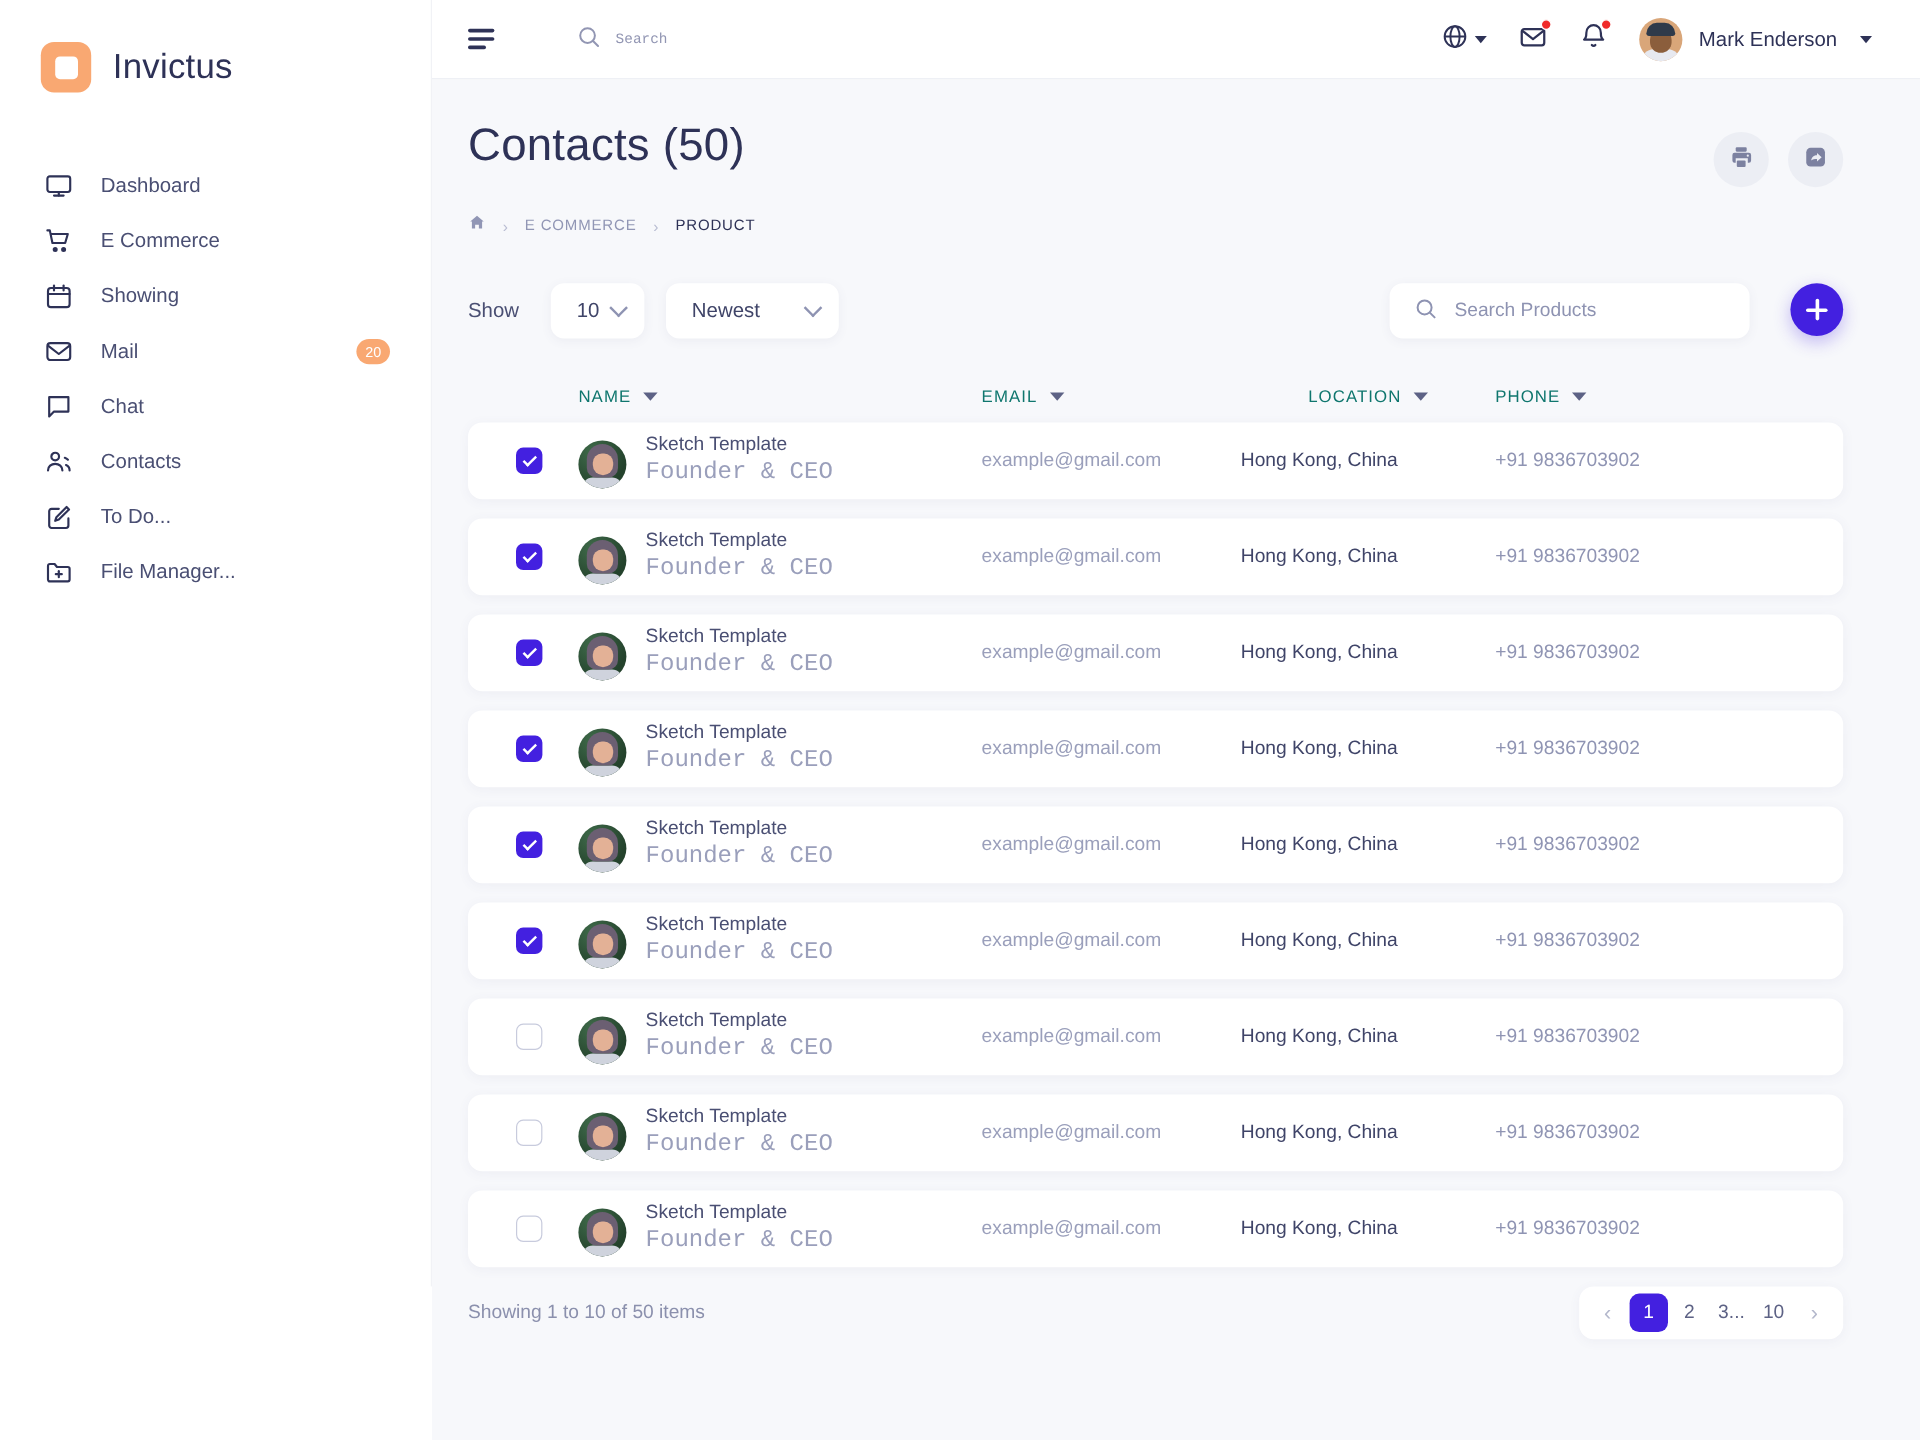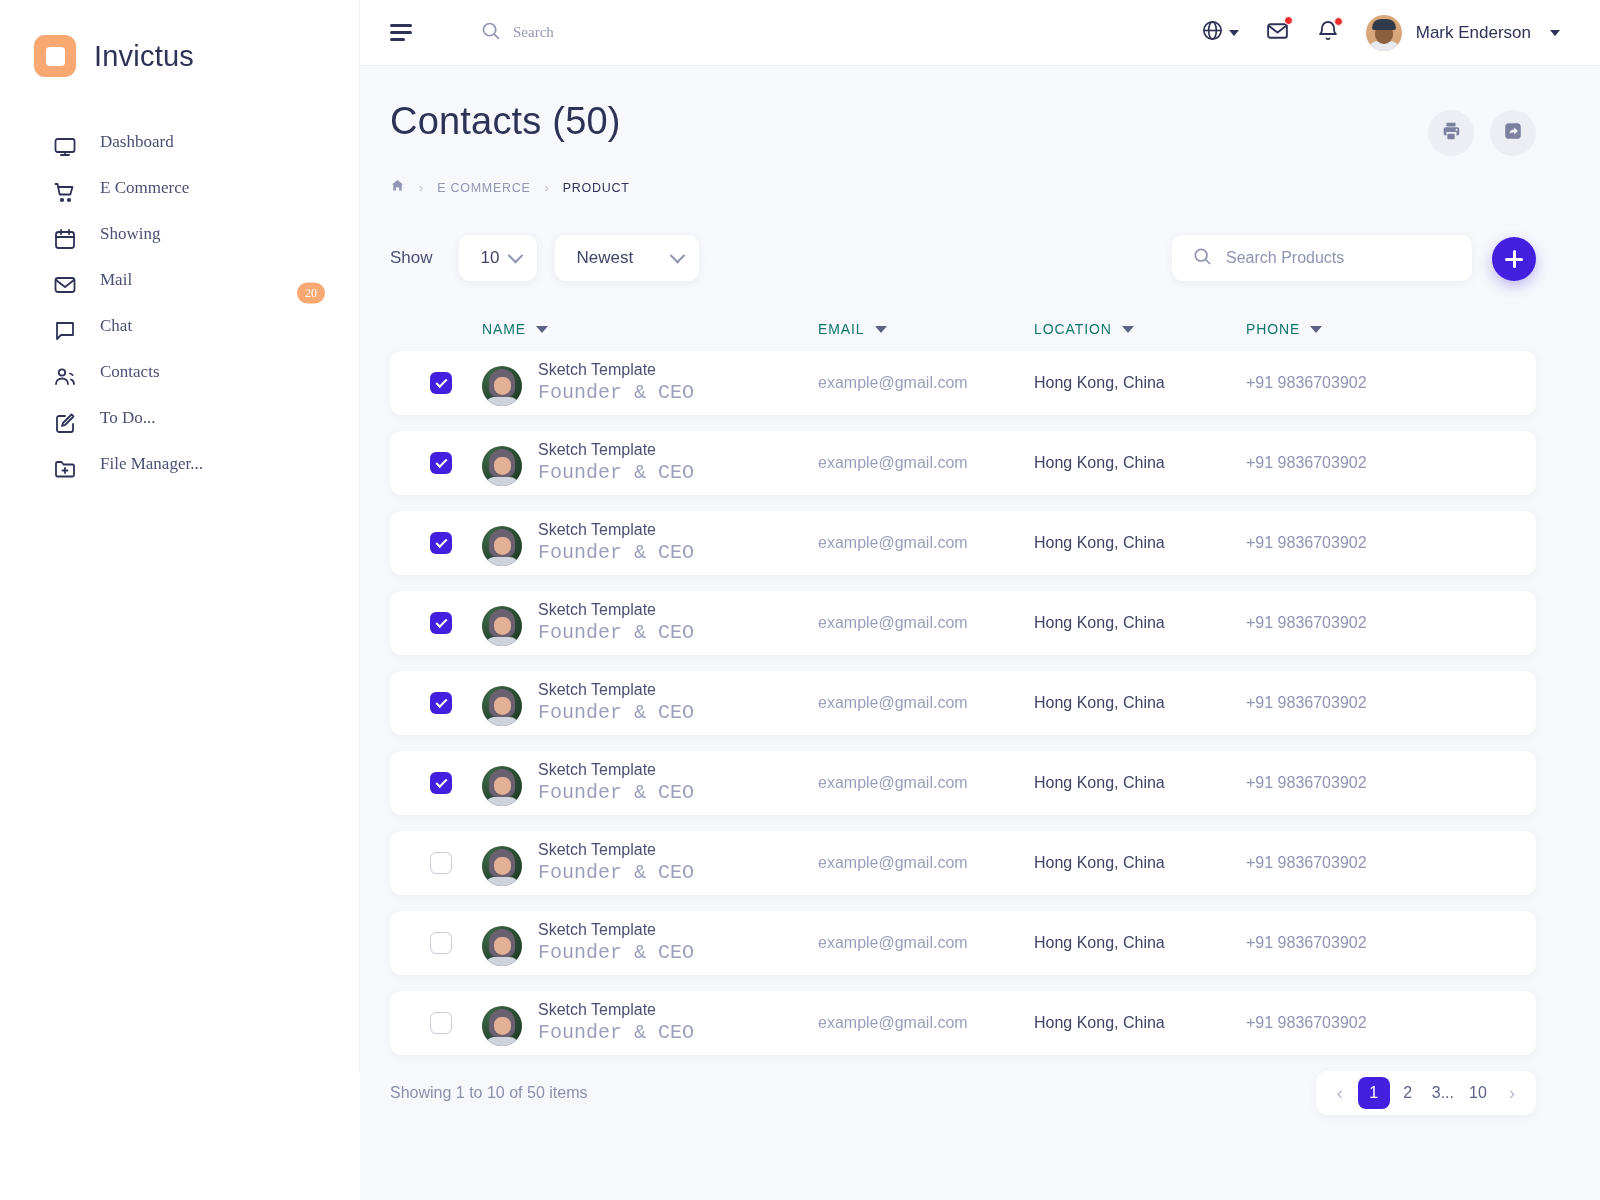--- a/index.html
+++ b/index.html
@@ -20,22 +20,22 @@
   .brand { display: flex; align-items: center; gap: 18px; padding: 0 34px; height: 56px; }
   .brand-logo {
     width: 42px; height: 42px; border-radius: 11px; background: #f9a872;
     display: flex; align-items: center; justify-content: center;
   }
   .brand-logo i { display:block; width: 19px; height: 19px; border-radius: 4px; background: #ffffff; }
   .brand-name { font-size: 29px; color: #2e3257; letter-spacing: .2px; }
 
   .nav { margin-top: 48px; }
   .nav-item {
-    display: flex; gap: 20px;
-    height: 46px; padding: 0 50px; position: relative; cursor: pointer; font-family: Liberation Serif, serif;
+    display: flex; align-items: center; gap: 20px;
+    height: 46px; padding: 0 34px; position: relative; cursor: pointer;
   }
   .nav-icon { width: 30px; height: 30px; display:flex; align-items:center; justify-content:center; color:#2e3257; flex:0 0 30px; }
   .nav-icon svg { display:block; }
   .nav-label { font-size: 17px; color: #4a4f73; white-space: nowrap; }
   .nav-badge {
     position: absolute; right: 34px; top: 50%; transform: translateY(-50%);
     background: #f9a872; color: #ffffff; font-size: 12px;
     border-radius: 11px; min-width: 28px; height: 21px;
     display:flex; align-items:center; justify-content:center; padding: 0 7px;
   }
@@ -50,22 +50,22 @@
   }
   .hamburger { width: 28px; display: flex; flex-direction: column; gap: 4px; cursor: pointer; }
   .hamburger b { display:block; height: 3px; border-radius: 2px; background: #2e3257; }
   .hamburger b:nth-child(1){ width: 22px; }
   .hamburger b:nth-child(2){ width: 22px; }
   .hamburger b:nth-child(3){ width: 15px; }
 
   .topsearch { display:flex; align-items:center; gap: 12px; margin-left: 62px; }
   .topsearch input {
     border: none; outline: none; background: transparent;
-    font-size: 15px; color: #8e92ae; width: 260px;
-    font-family: Liberation Serif, serif;
+    font-size: 12px; color: #8e92ae; width: 260px;
+    font-family: Liberation Mono, monospace;
   }
   .topsearch input::placeholder { color: #9296b3; }
 
   .top-right { margin-left: auto; display: flex; align-items: center; gap: 26px; }
   .icon-btn { position: relative; display: flex; align-items: center; color: #2e3257; cursor: pointer; }
   .icon-btn .dot {
     position: absolute; top: -2px; right: -3px; width: 9px; height: 9px;
     border-radius: 50%; background: #f02b2b; border: 1.5px solid #ffffff;
   }
   .caret-sm { width:0;height:0;border-left:5px solid transparent;border-right:5px solid transparent;border-top:6px solid #2e3257; margin-left:5px; }
@@ -103,21 +103,21 @@
     cursor: pointer; margin-right: 18px;
   }
   .select.w-small { width: 78px; }
   .select.w-large { width: 144px; }
   .select span { font-size: 17px; color: #3f4468; }
   .chev {
     width: 11px; height: 11px; border-right: 2px solid #8e93b2; border-bottom: 2px solid #8e93b2;
     transform: rotate(45deg) translate(-2px,-2px); flex: 0 0 11px;
   }
 
-  .toolbar-right { margin-left: auto; display: flex; align-items: flex-end; gap: 20px; }
+  .toolbar-right { margin-left: auto; display: flex; align-items: flex-start; gap: 34px; }
   .search-box {
     width: 300px; height: 46px; background: #ffffff; border-radius: 11px;
     display: flex; align-items: center; gap: 14px; padding: 0 20px;
     box-shadow: 0 2px 9px rgba(80,90,130,.07);
   }
   .search-box input {
     border:none;outline:none;background:transparent;font-size:16px;color:#5b6087;width:100%;
     font-family: "Liberation Sans", sans-serif;
   }
   .search-box input::placeholder { color: #8e93b2; }
@@ -134,21 +134,21 @@
   .add-btn .plus:after  { top:8px; left:0; height:3px; width:18px; }
 
   
   .table-head { display: flex; align-items: center; margin-top: 40px; padding-left: 0; }
   .th { font-size: 14px; letter-spacing: .9px; color: #0f766e; display:flex; align-items:center; gap:10px; cursor:pointer;}
   .tri { width:0;height:0;border-left:6px solid transparent;border-right:6px solid transparent;border-top:7px solid #5d6285; }
 
   .col-check { width: 92px; flex: 0 0 92px; }
   .col-name  { width: 336px; flex: 0 0 336px; }
   .col-email { width: 216px; flex: 0 0 216px; }
-  .col-loc   { width: 212px; flex: 0 0 212px; }
+  .col-loc   { width: 212px; flex: 0 0 212px; justify-content: center; }
   .col-phone { width: 230px; flex: 0 0 230px; }
 
   .rows { margin-top: 14px; }
   .row {
     display: flex; align-items: center; height: 64px; background: #ffffff;
     border-radius: 12px; margin-bottom: 16px; box-shadow: 0 2px 10px rgba(80,90,130,.06);
   }
   .cb { width: 22px; height: 22px; border-radius: 6px; cursor: pointer; flex:0 0 22px; margin-left: 40px; }
   .cb.on { background: #4320e0; display:flex; align-items:center; justify-content:center; }
   .cb.off { border: 1.6px solid #c8cbdd; background: #fff; }

